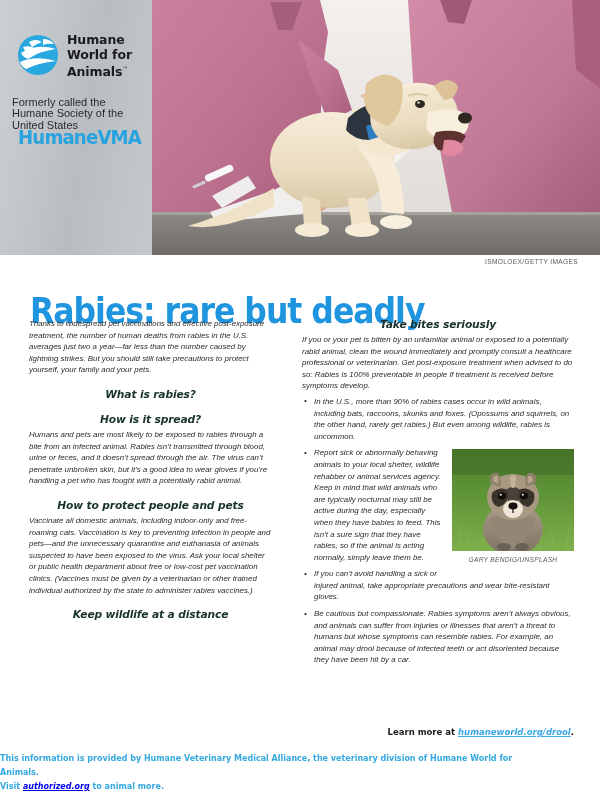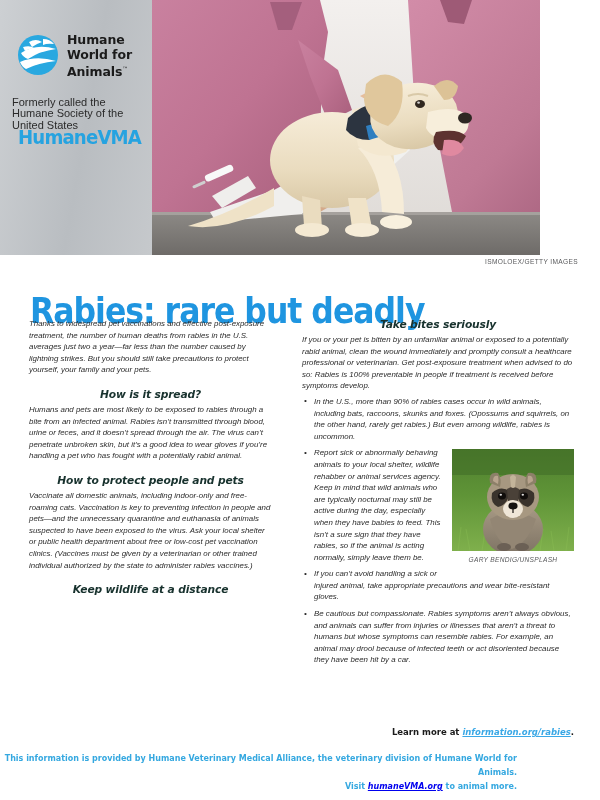--- a/index.html
+++ b/index.html
@@ -12,21 +12,21 @@
     height: 800px;
     overflow: hidden;
     font-family: "Liberation Sans", sans-serif;
     color: #231f20;
     position: relative;
   }
 
   
   .header-band {
     position: relative;
-    width: 540px;
+    width: 600px;
     height: 255px;
     overflow: hidden;
     background: #eab308;
   }
 
   
   .logo-panel {
     position: absolute;
     left: 0; top: 0;
     width: 152px; height: 255px;
@@ -184,21 +184,21 @@
     font-style: italic;
     font-weight: bold;
   }
   .learn-more .dot { color: #1b1b1b; }
 
   
   .footer {
     position: absolute;
     left: 0; top: 752px;
     width: 517px;
-    text-align: right;
+    text-align: left;
     font-family: "DejaVu Sans", sans-serif;
     font-weight: bold;
     font-size: 8px;
     line-height: 14px;
     color: #35a8e0;
   }
   .footer .line2 { display: block; }
   .footer .vma-url { font-style: italic; }
 </style>
 </head>
@@ -334,20 +334,21 @@
   </div>
 </div>
 
 <div class="photo-credit">ISMOLOEX/GETTY IMAGES</div>
 
 <h1 class="page-title">Rabies: rare but deadly</h1>
 
 <div class="col col-left">
   <p>Thanks to widespread pet vaccinations and effective post-exposure treatment, the number of human deaths from rabies in the U.S. averages just two a year—far less than the number caused by lightning strikes. But you should still take precautions to protect yourself, your family and your pets.</p>
 
+  <h2>What is rabies?</h2>
 
   <h2>How is it spread?</h2>
   <p>Humans and pets are most likely to be exposed to rabies through a bite from an infected animal. Rabies isn’t transmitted through blood, urine or feces, and it doesn’t spread through the air. The virus can’t penetrate unbroken skin, but it’s a good idea to wear gloves if you’re handling a pet who has fought with a potentially rabid animal.</p>
 
   <h2>How to protect people and pets</h2>
   <p>Vaccinate all domestic animals, including indoor-only and free-roaming cats. Vaccination is key to preventing infection in people and pets—and the unnecessary quarantine and euthanasia of animals suspected to have been exposed to the virus. Ask your local shelter or public health department about free or low-cost pet vaccination clinics. (Vaccines must be given by a veterinarian or other trained individual authorized by the state to administer rabies vaccines.)</p>
 
   <h2>Keep wildlife at a distance</h2>
 </div>
 
@@ -425,19 +426,19 @@
     <li>
       <span>If you can’t avoid handling a sick or injured animal, take appropriate precautions and wear bite-resistant gloves.</span>
     </li>
     <li>
       <span>Be cautious but compassionate. Rabies symptoms aren’t always obvious, and animals can suffer from injuries or illnesses that aren’t a threat to humans but whose symptoms can resemble rabies. For example, an animal may drool because of infected teeth or act disoriented because they have been hit by a car.</span>
     </li>
   </ul>
 </div>
 
 <div class="learn-more">
-  <span>Learn more at </span><a class="url" href="#">information.org/rabies</a><span class="dot">.</span>
+  <span>Learn more at </span><a class="url" href="#">humaneworld.org/drool</a><span class="dot">.</span>
 </div>
 
 <div class="footer">
   <span>This information is provided by Humane Veterinary Medical Alliance, the veterinary division of Humane World for Animals.</span>
-  <span class="line2"><span>Visit </span><a class="vma-url" href="#">humaneVMA.org</a><span> to animal more.</span></span>
+  <span class="line2"><span>Visit </span><a class="vma-url" href="#">authorized.org</a><span> to animal more.</span></span>
 </div>
 
 </body></html>

